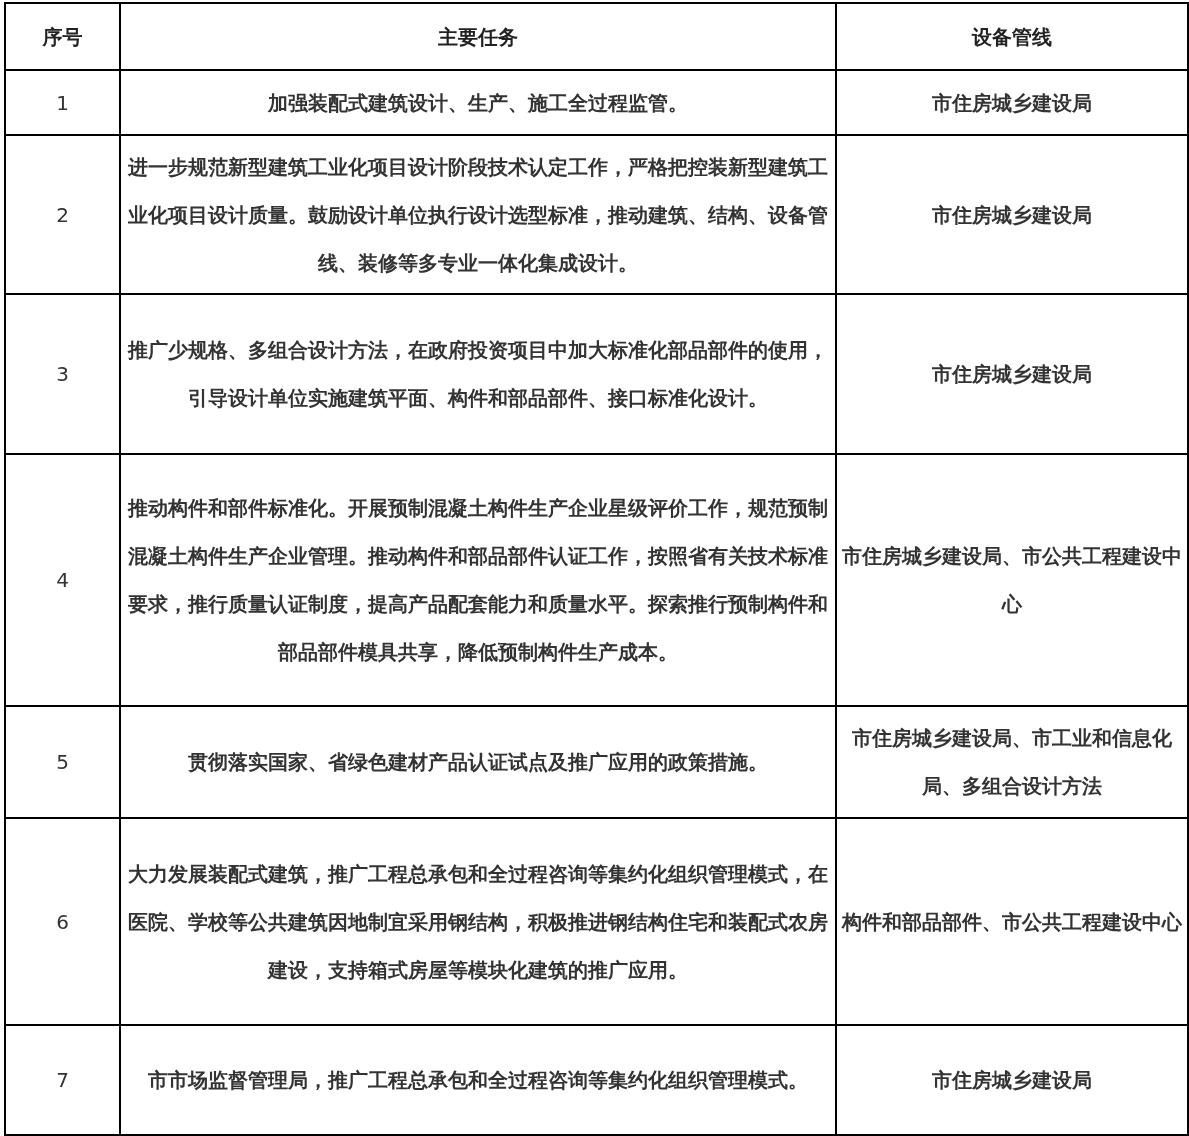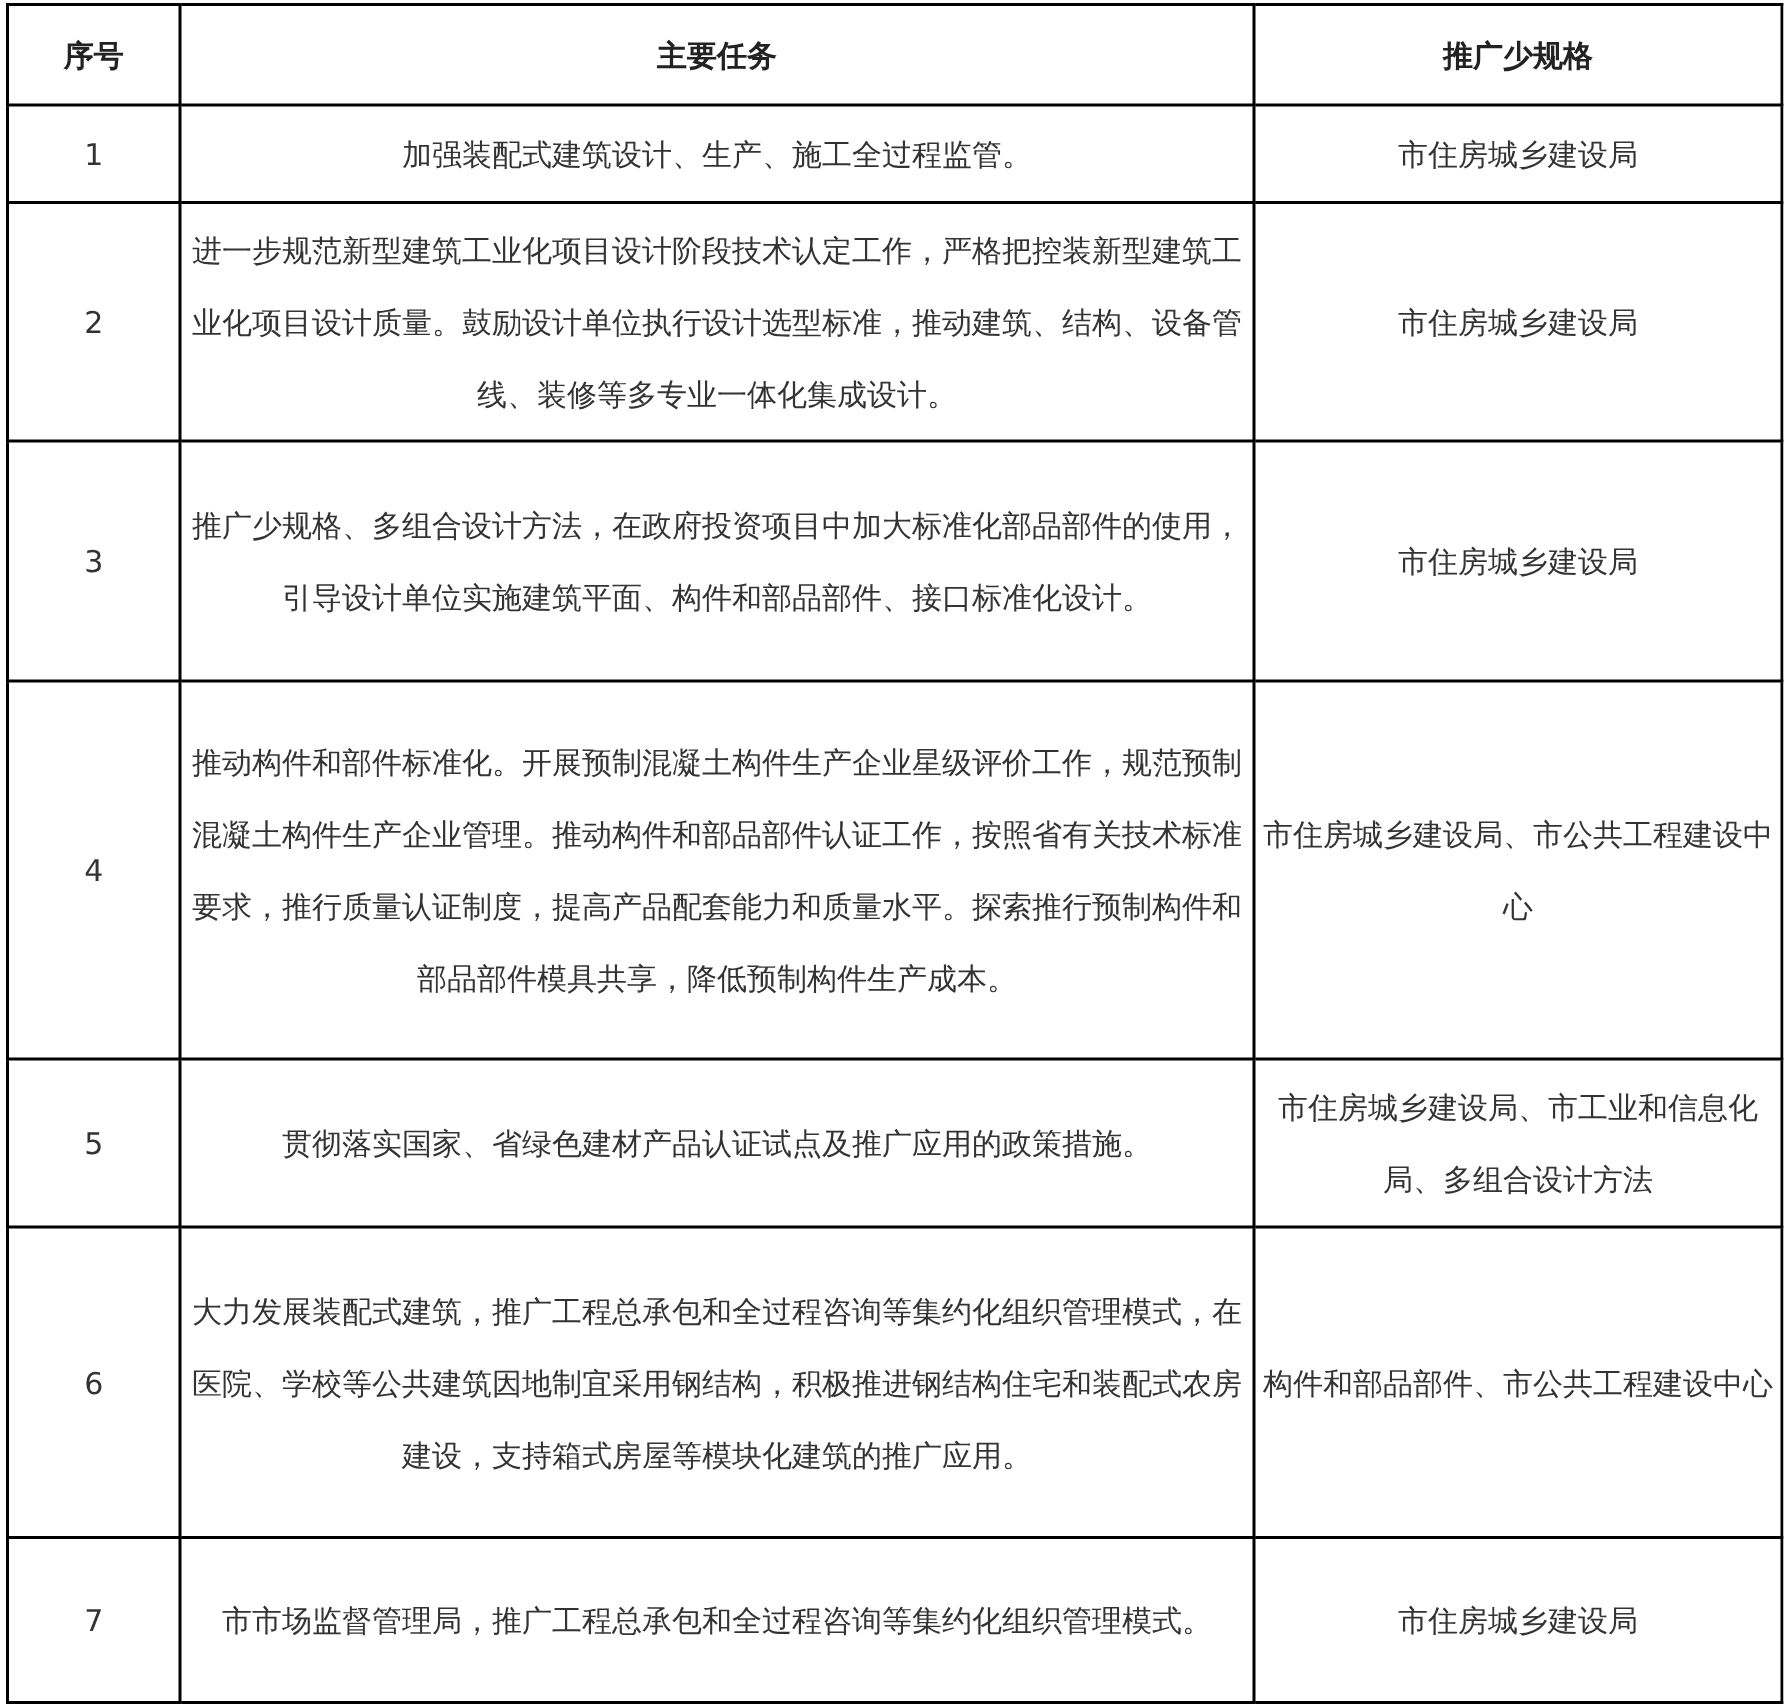--- a/index.html
+++ b/index.html
@@ -33,23 +33,25 @@
     }
     table.tasks th {
       font-weight: bold;
       color: #222222;
     }
     col.c-no { width: 115px; }
     col.c-task { width: 716px; }
     col.c-unit { width: 352px; }
     td.task {
       padding: 0 20px;
+      font-weight: bold;
     }
     td.unit {
       padding: 0 10px;
+      font-weight: bold;
     }
     tr.h-header { height: 67px; }
     tr.h-1 { height: 65px; }
     tr.h-2 { height: 159px; }
     tr.h-3 { height: 160px; }
     tr.h-4 { height: 252px; }
     tr.h-5 { height: 112px; }
     tr.h-6 { height: 207px; }
     tr.h-7 { height: 110px; }
   </style>
@@ -59,21 +61,21 @@
 <table class="tasks">
   <colgroup>
     <col class="c-no">
     <col class="c-task">
     <col class="c-unit">
   </colgroup>
   <thead>
     <tr class="h-header">
       <th>序号</th>
       <th>主要任务</th>
-      <th>推广少规格</th>
+      <th>设备管线</th>
     </tr>
   </thead>
   <tbody>
     <tr class="h-1">
       <td>1</td>
       <td class="task">加强装配式建筑设计、生产、施工全过程监管。</td>
       <td class="unit">市住房城乡建设局</td>
     </tr>
     <tr class="h-2">
       <td>2</td>

